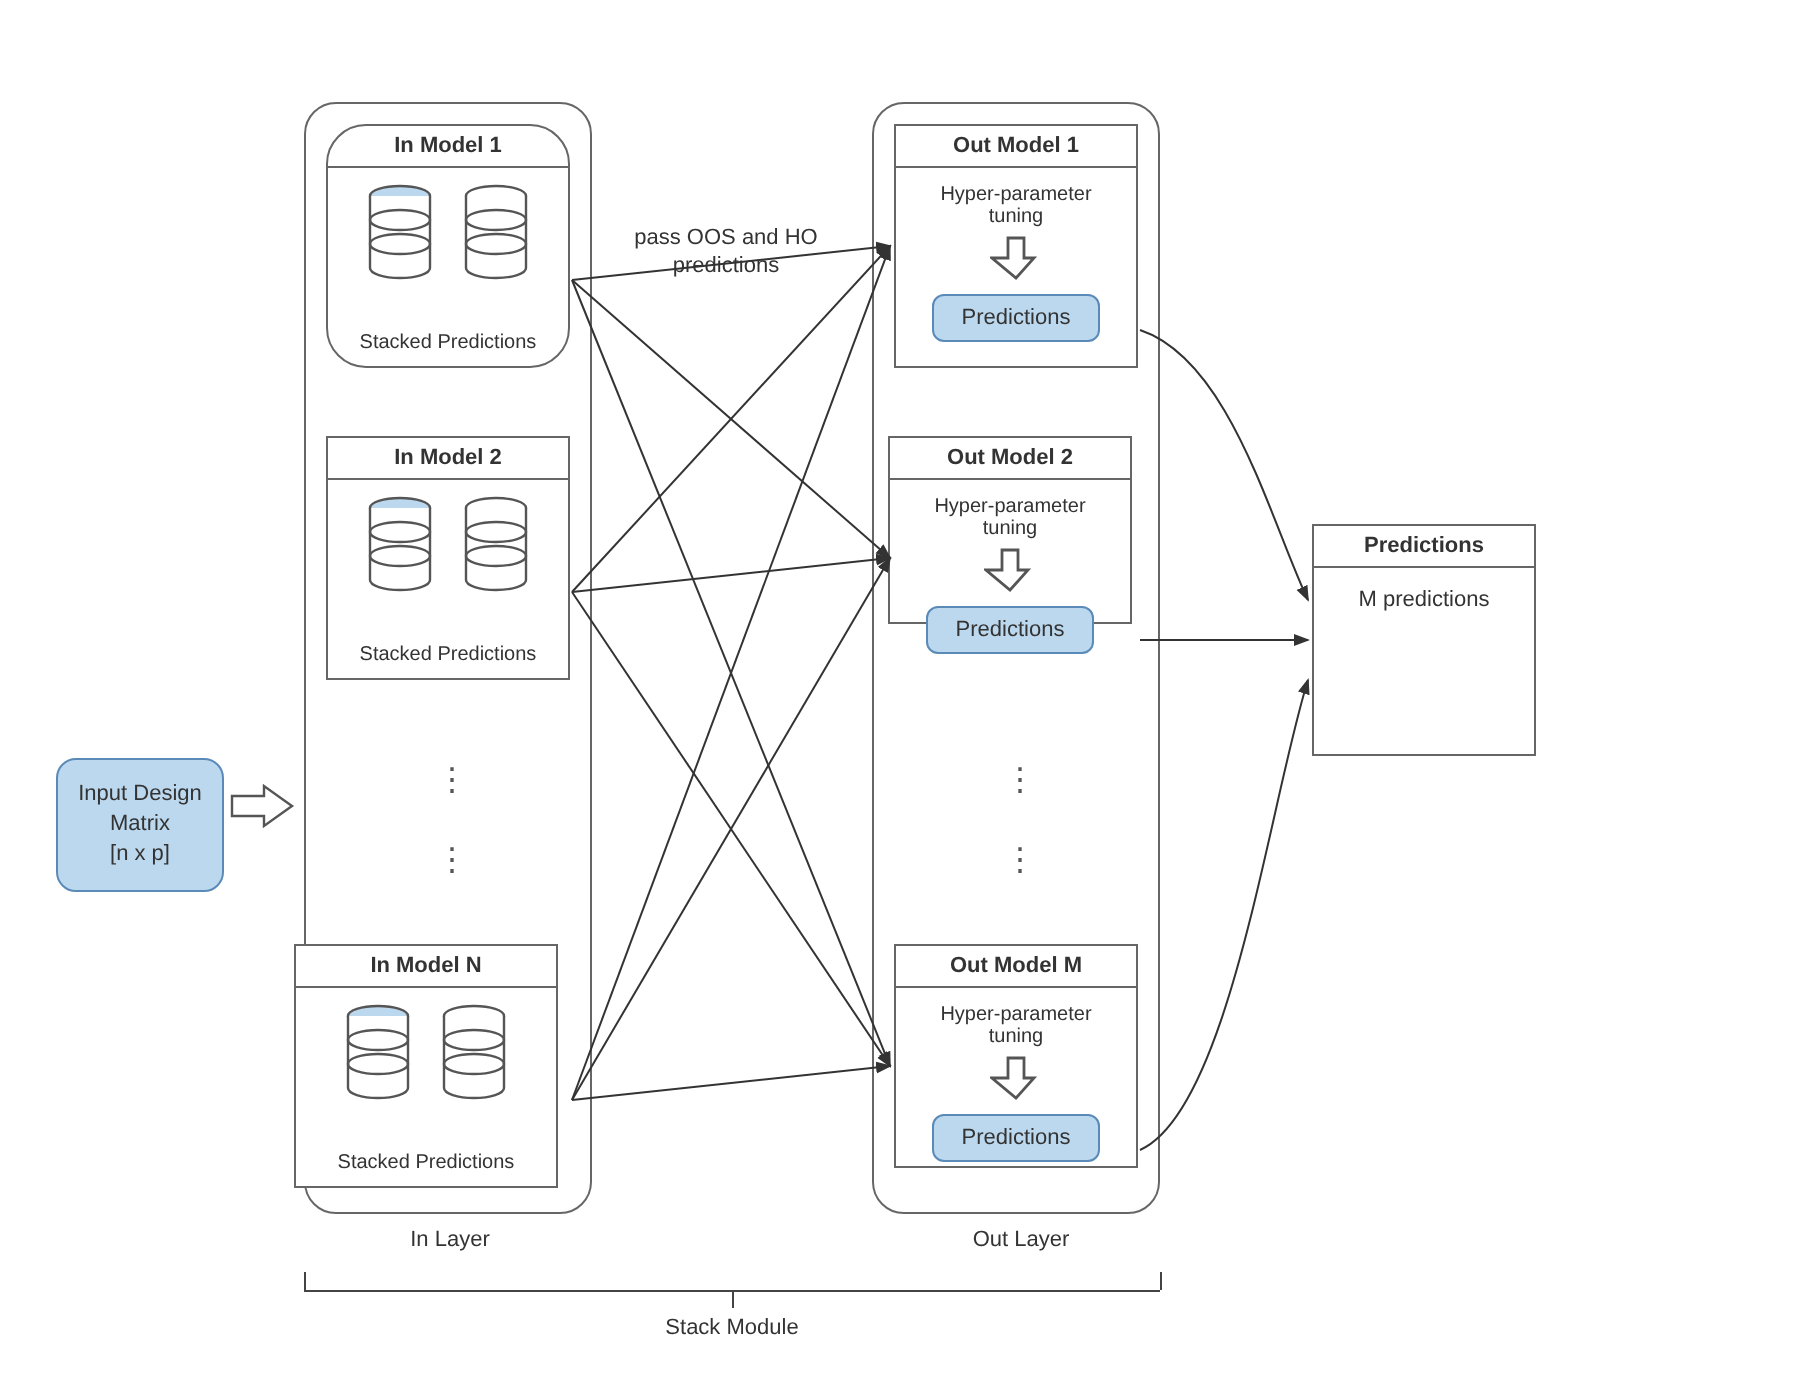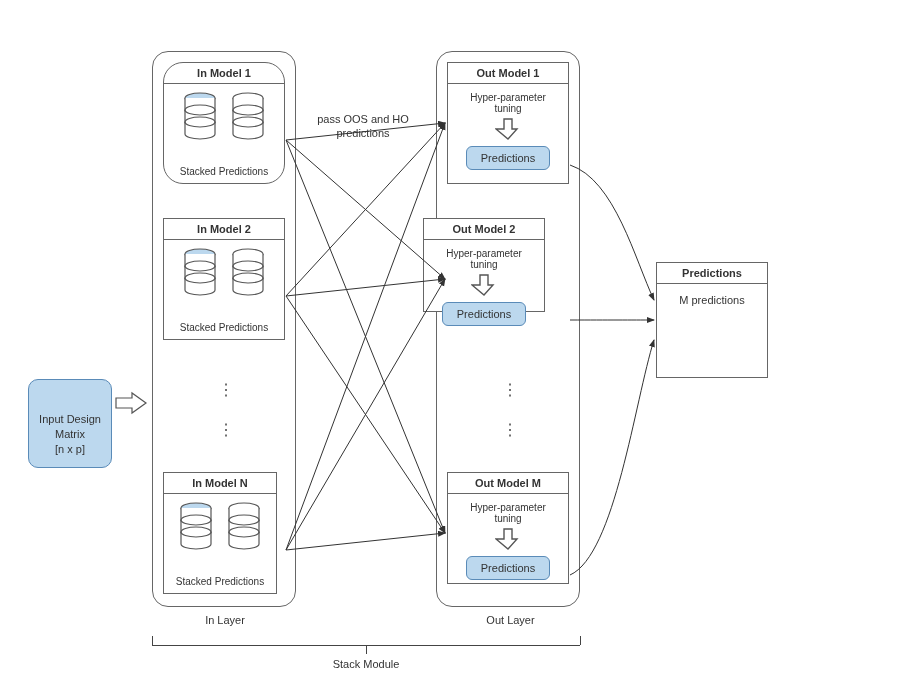--- a/index.html
+++ b/index.html
@@ -18,21 +18,21 @@
   .hp-text { font-size: 10px; margin-bottom: 2px; margin-top: 2px; }
   .stacked-label { font-size: 10px; margin-top: 20px; }
   .bracket { position: absolute; border-bottom: 1px solid #444; }
   .bracket-tick { position: absolute; width: 0; border-left: 1px solid #444; }
   .arrowlabel { position: absolute; font-size: 11px; text-align: center; line-height: 1.25; }
 </style>
 </head>
 <body>
 
 <div class="input-box" style="left:28px; top:379px; width:84px;">
-  <span style="white-space:pre-line; display:block;margin-top:22px;">Input Design
+  <span style="white-space:pre-line; display:block;">Input Design
 Matrix
 [n x p]</span>
 </div>
 
 <div class="layer-container" style="left:152px; top:51px; width:144px; height:556px;"></div>
 
 <div class="layer-container" style="left:436px; top:51px; width:144px; height:556px;"></div>
 
 <div class="model-box" style="left:163px; top:62px; width:122px; height:122px;border-radius:20px;">
   <div class="model-header">In Model 1</div>
@@ -80,21 +80,21 @@
           <ellipse cx="17" cy="30" rx="15" ry="5" fill="none" stroke="#555" stroke-width="1.2"></ellipse>
         </svg>
     </div>
     <div class="stacked-label">Stacked Predictions</div>
   </div>
 </div>
 
 <div class="vdots" style="left:218px; top:380px;">⋮</div>
 <div class="vdots" style="left:218px; top:420px;">⋮</div>
 
-<div class="model-box" style="left:163px; top:472px; width:114px; height:122px;">
+<div class="model-box" style="left:147px; top:472px; width:132px; height:122px;">
   <div class="model-header">In Model N</div>
   <div class="model-body">
     <div class="db-pair">
       <svg class="db" viewBox="0 0 34 54">
           <ellipse cx="17" cy="6" rx="15" ry="5" fill="#bcd8ee" stroke="#555" stroke-width="1.2"></ellipse>
           <path d="M2 6 v12 a15 5 0 0 0 30 0 V6" fill="#fff" stroke="#555" stroke-width="1.2"></path>
           <path d="M2 18 v12 a15 5 0 0 0 30 0 V18" fill="#fff" stroke="#555" stroke-width="1.2"></path>
           <path d="M2 30 v12 a15 5 0 0 0 30 0 V30" fill="#fff" stroke="#555" stroke-width="1.2"></path>
           <ellipse cx="17" cy="18" rx="15" ry="5" fill="none" stroke="#555" stroke-width="1.2"></ellipse>
           <ellipse cx="17" cy="30" rx="15" ry="5" fill="none" stroke="#555" stroke-width="1.2"></ellipse>
@@ -116,21 +116,21 @@
   <div class="model-header">Out Model 1</div>
   <div class="model-body">
     <div class="hp-text">Hyper-parameter tuning</div>
     <svg width="26" height="26" viewBox="0 0 26 26">
         <path d="M9 3 h8 v10 h5 L13 23 1 13 h8 z" fill="#fff" stroke="#555" stroke-width="1.4"></path>
       </svg>
     <div><span class="pred-box">Predictions</span></div>
   </div>
 </div>
 
-<div class="model-box" style="left:423px; top:218px; width:122px; height:94px;">
+<div class="model-box" style="left:444px; top:218px; width:122px; height:94px;">
   <div class="model-header">Out Model 2</div>
   <div class="model-body">
     <div class="hp-text">Hyper-parameter tuning</div>
     <svg width="26" height="26" viewBox="0 0 26 26">
         <path d="M9 3 h8 v10 h5 L13 23 1 13 h8 z" fill="#fff" stroke="#555" stroke-width="1.4"></path>
       </svg>
     <div><span class="pred-box">Predictions</span></div>
   </div>
 </div>
 

